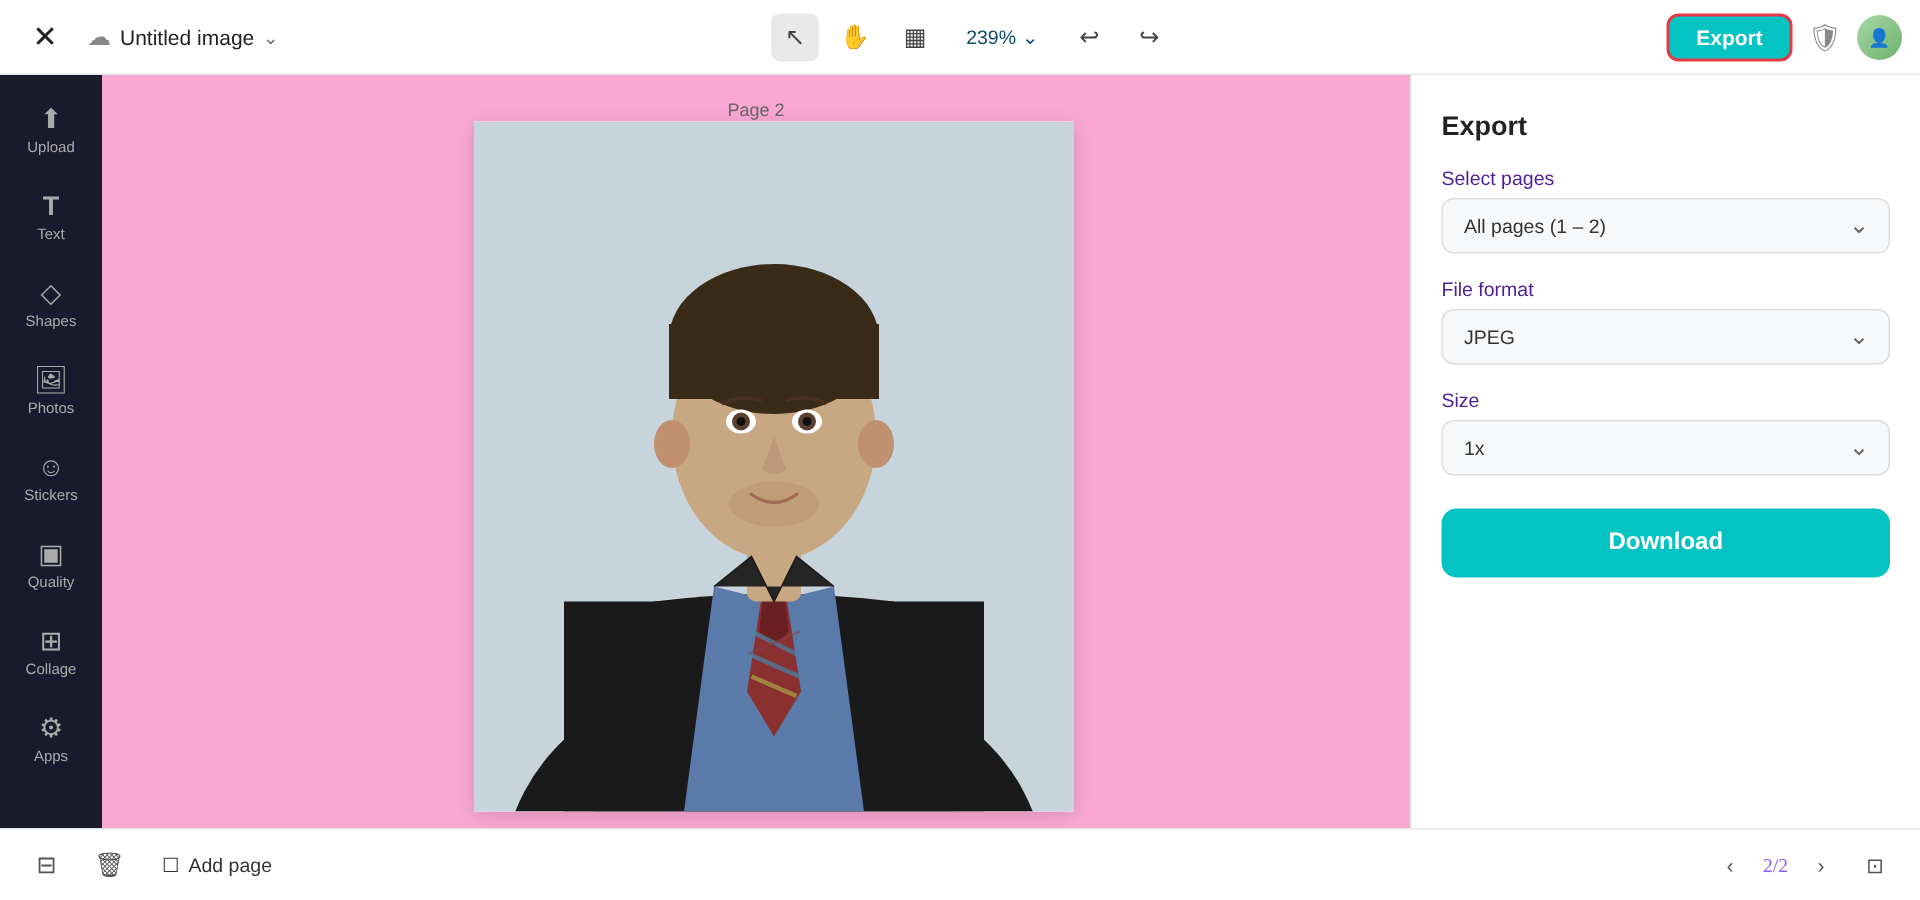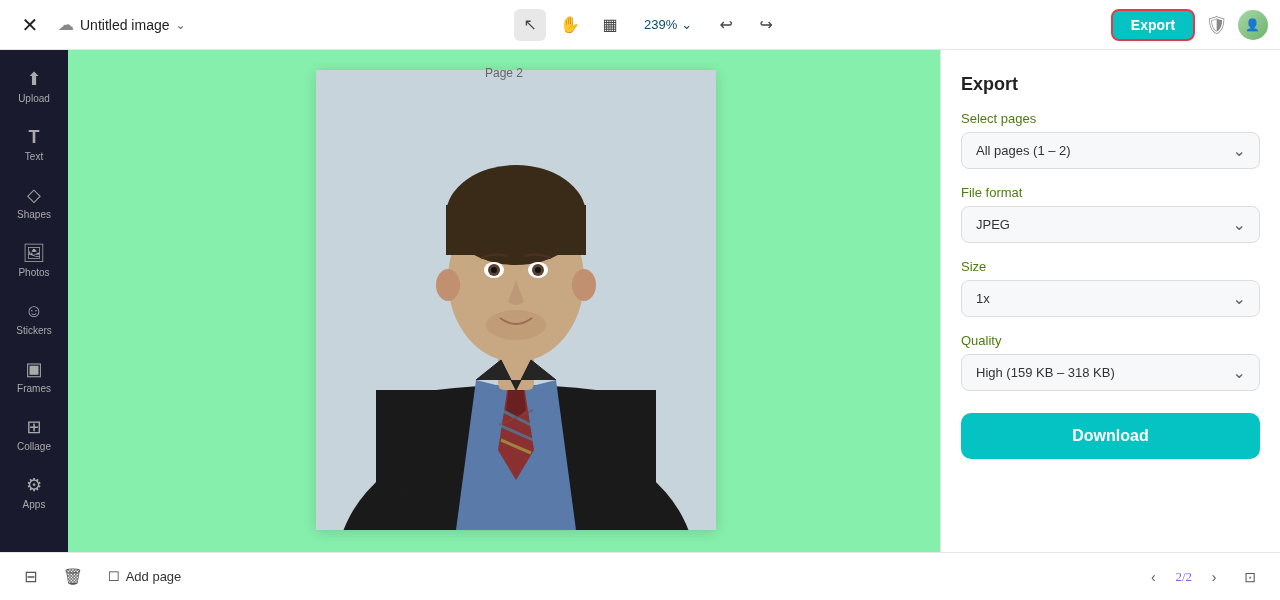--- a/index.html
+++ b/index.html
@@ -82,24 +82,24 @@
       width: 60px; height: 56px;
       display: flex; flex-direction: column; align-items: center; justify-content: center;
       gap: 3px; cursor: pointer; border-radius: 8px; color: #aaa;
     }
     .sidebar-item .icon { font-size: 18px; }
     .sidebar-item .label { font-size: 10px; }
 
     
     .canvas-area {
       flex: 1;
-      background: #86efac;
+      background: #f9a8d4;
       position: relative;
       overflow: hidden;
-      display: flex; justify-content: center; padding-left: 24px;
+      display: flex; align-items: center; justify-content: center; padding-left: 24px;
     }
     .page-label {
       position: absolute; top: 16px; left: 50%; transform: translateX(-50%);
       font-size: 12px; color: #666; background: transparent;
     }
     .canvas-page {
       background: #fff;
       width: 400px; height: 460px;
       box-shadow: 0 2px 12px rgba(0,0,0,0.15);
       overflow: hidden;
@@ -114,21 +114,21 @@
       border-left: 1px solid #e5e5e5;
       padding: 24px 20px;
       display: flex; flex-direction: column; gap: 16px;
       overflow-y: auto;
       box-shadow: -2px 0 8px rgba(0,0,0,0.06);
     }
     .panel-title {
       font-size: 18px; font-weight: 600; color: #222;
     }
     .field-label {
-      font-size: 13px; color: #4d7c0f; margin-bottom: 6px; font-weight: 500;
+      font-size: 13px; color: #4c1d95; margin-bottom: 6px; font-weight: 500;
     }
     .select-wrapper {
       position: relative;
     }
     .select-wrapper select {
       width: 100%;
       border: 1px solid #ddd;
       border-radius: 8px;
       padding: 10px 16px 10px 14px;
       font-size: 13px;
@@ -245,21 +245,21 @@
     <div class="sidebar-item">
       <span class="icon">🖼</span>
       <span class="label">Photos</span>
     </div>
     <div class="sidebar-item">
       <span class="icon">☺</span>
       <span class="label">Stickers</span>
     </div>
     <div class="sidebar-item">
       <span class="icon">▣</span>
-      <span class="label">Frames</span>
+      <span class="label">Quality</span>
     </div>
     <div class="sidebar-item">
       <span class="icon">⊞</span>
       <span class="label">Collage</span>
     </div>
     <div class="sidebar-item">
       <span class="icon">⚙</span>
       <span class="label">Apps</span>
     </div>
   </div>
@@ -348,30 +348,20 @@
       <div class="field-label">Size</div>
       <div class="select-wrapper">
         <select>
           <option>1x</option>
           <option>2x</option>
           <option>3x</option>
         </select>
       </div>
     </div>
 
-    <div>
-      <div class="field-label">Quality</div>
-      <div class="select-wrapper">
-        <select>
-          <option>High (159 KB – 318 KB)</option>
-          <option>Medium</option>
-          <option>Low</option>
-        </select>
-      </div>
-    </div>
 
     <button class="download-btn">Download</button>
   </div>
 
 </div>
 
 <div class="bottombar">
   <button class="bottom-btn">⊟</button>
   <button class="bottom-btn">🗑</button>
   <button class="add-page-btn">

